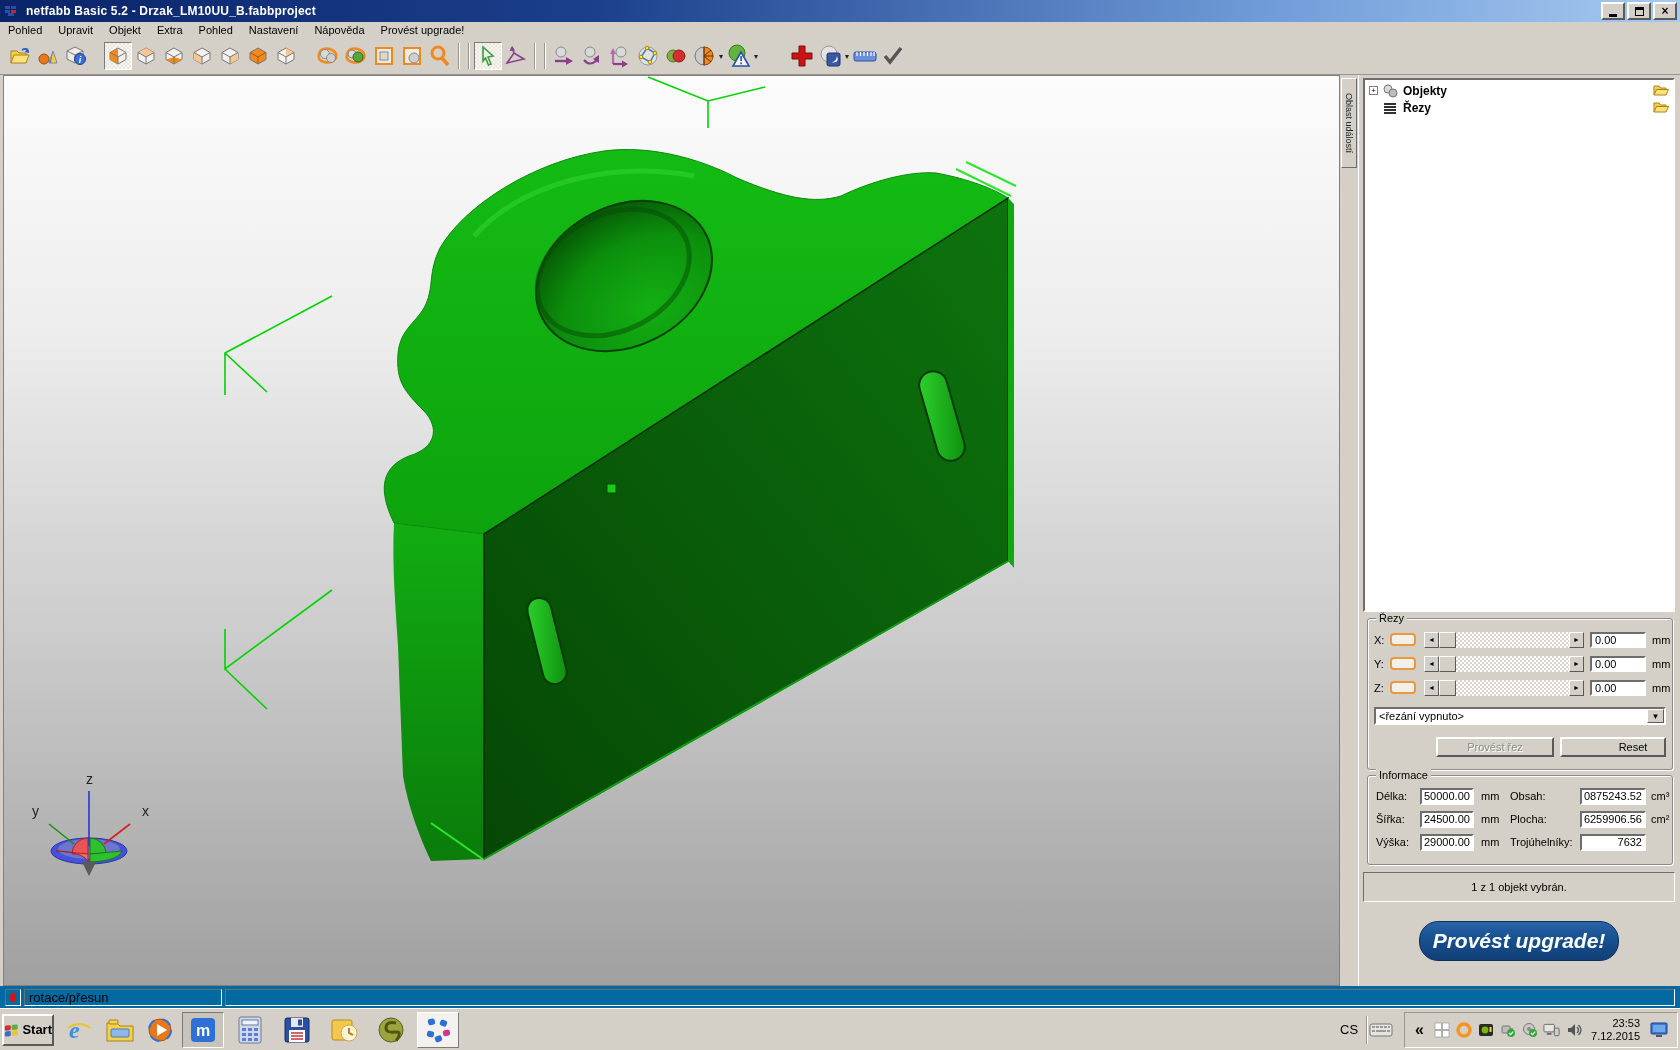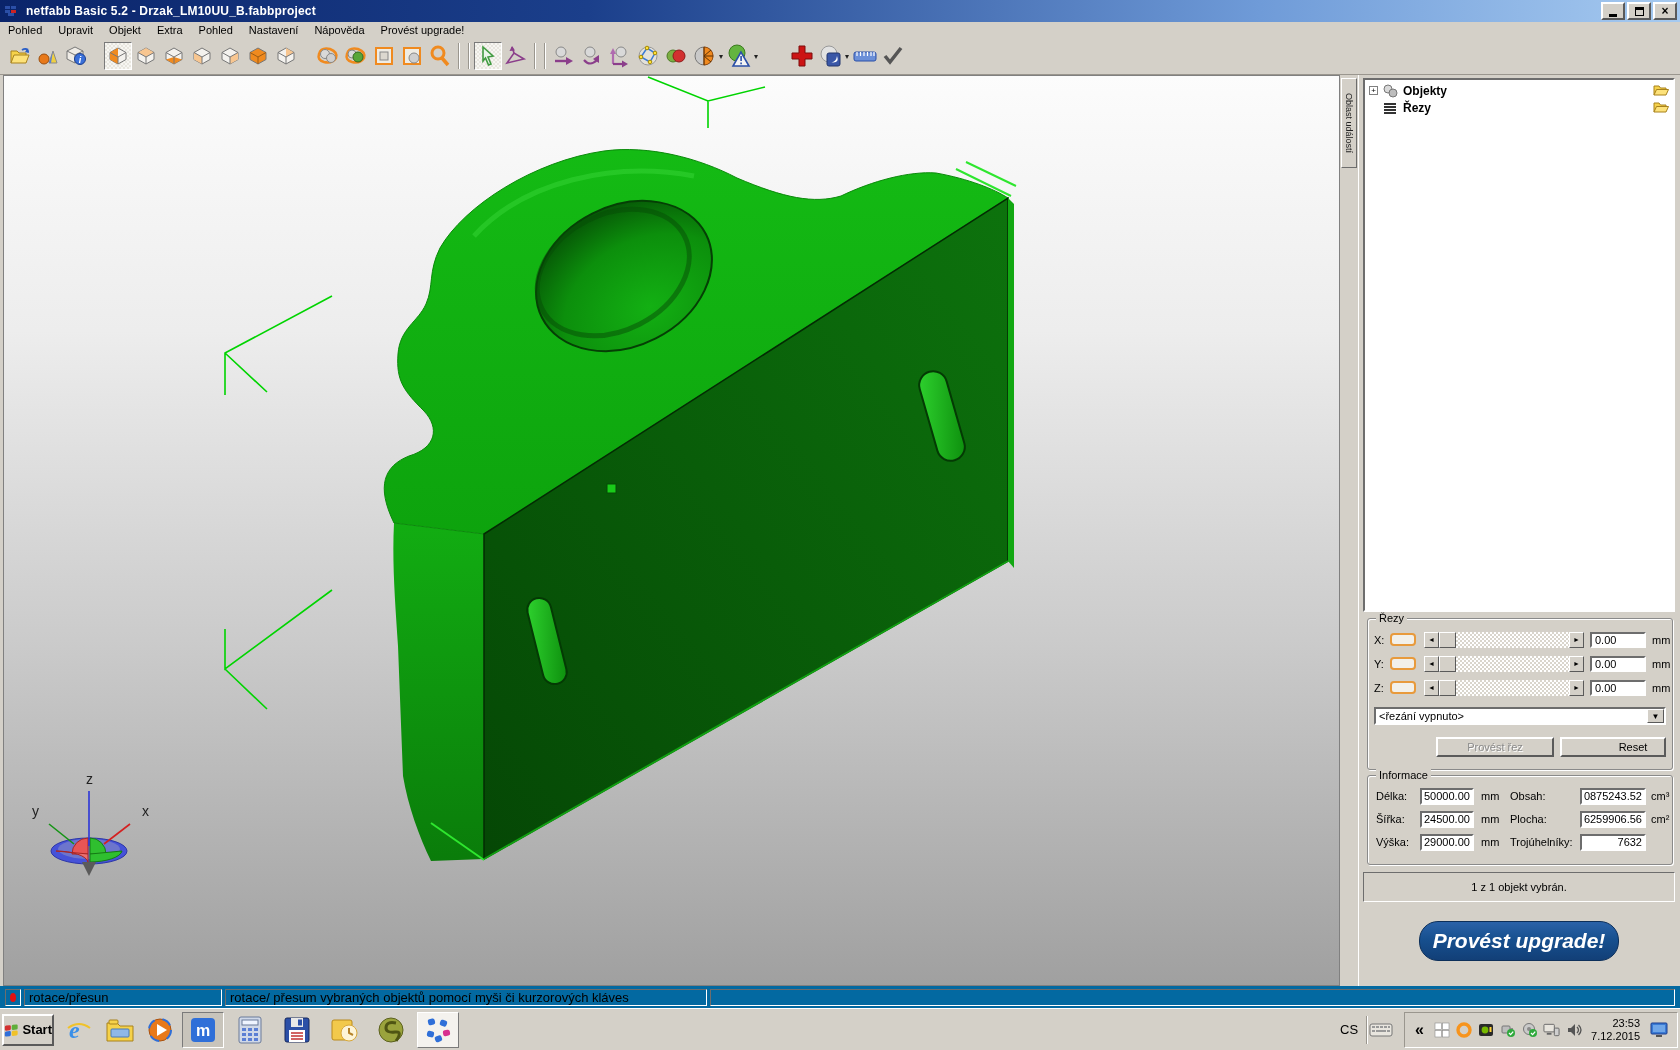--- a/index.html
+++ b/index.html
@@ -600,23 +600,20 @@
     <span>Provést upgrade!</span>
   </div>
 </div>
 
 <div id="statusbar" class="abs">
   <div class="sb-cell" id="sb-dot-cell">
     <span class="red-dot"></span>
   </div>
   <div class="sb-cell" id="sb-mode">
     <span>rotace/přesun</span>
-  </div>
-  <div class="sb-cell" id="sb-hint">
-    <span>rotace/ přesum vybraných objektů pomocí myši či kurzorových kláves</span>
   </div>
   <div class="sb-cell" id="sb-rest"></div>
 </div>
 
 <div id="taskbar" class="abs">
   <div id="start-btn">
     <svg width="18" height="16" viewBox="0 0 18 16">
       <g transform="skewY(-6)">
         <rect x="1" y="3" width="7" height="6" rx="1.5" fill="#d23030"></rect>
         <rect x="9" y="3" width="7" height="6" rx="1.5" fill="#5fae3a"></rect>

